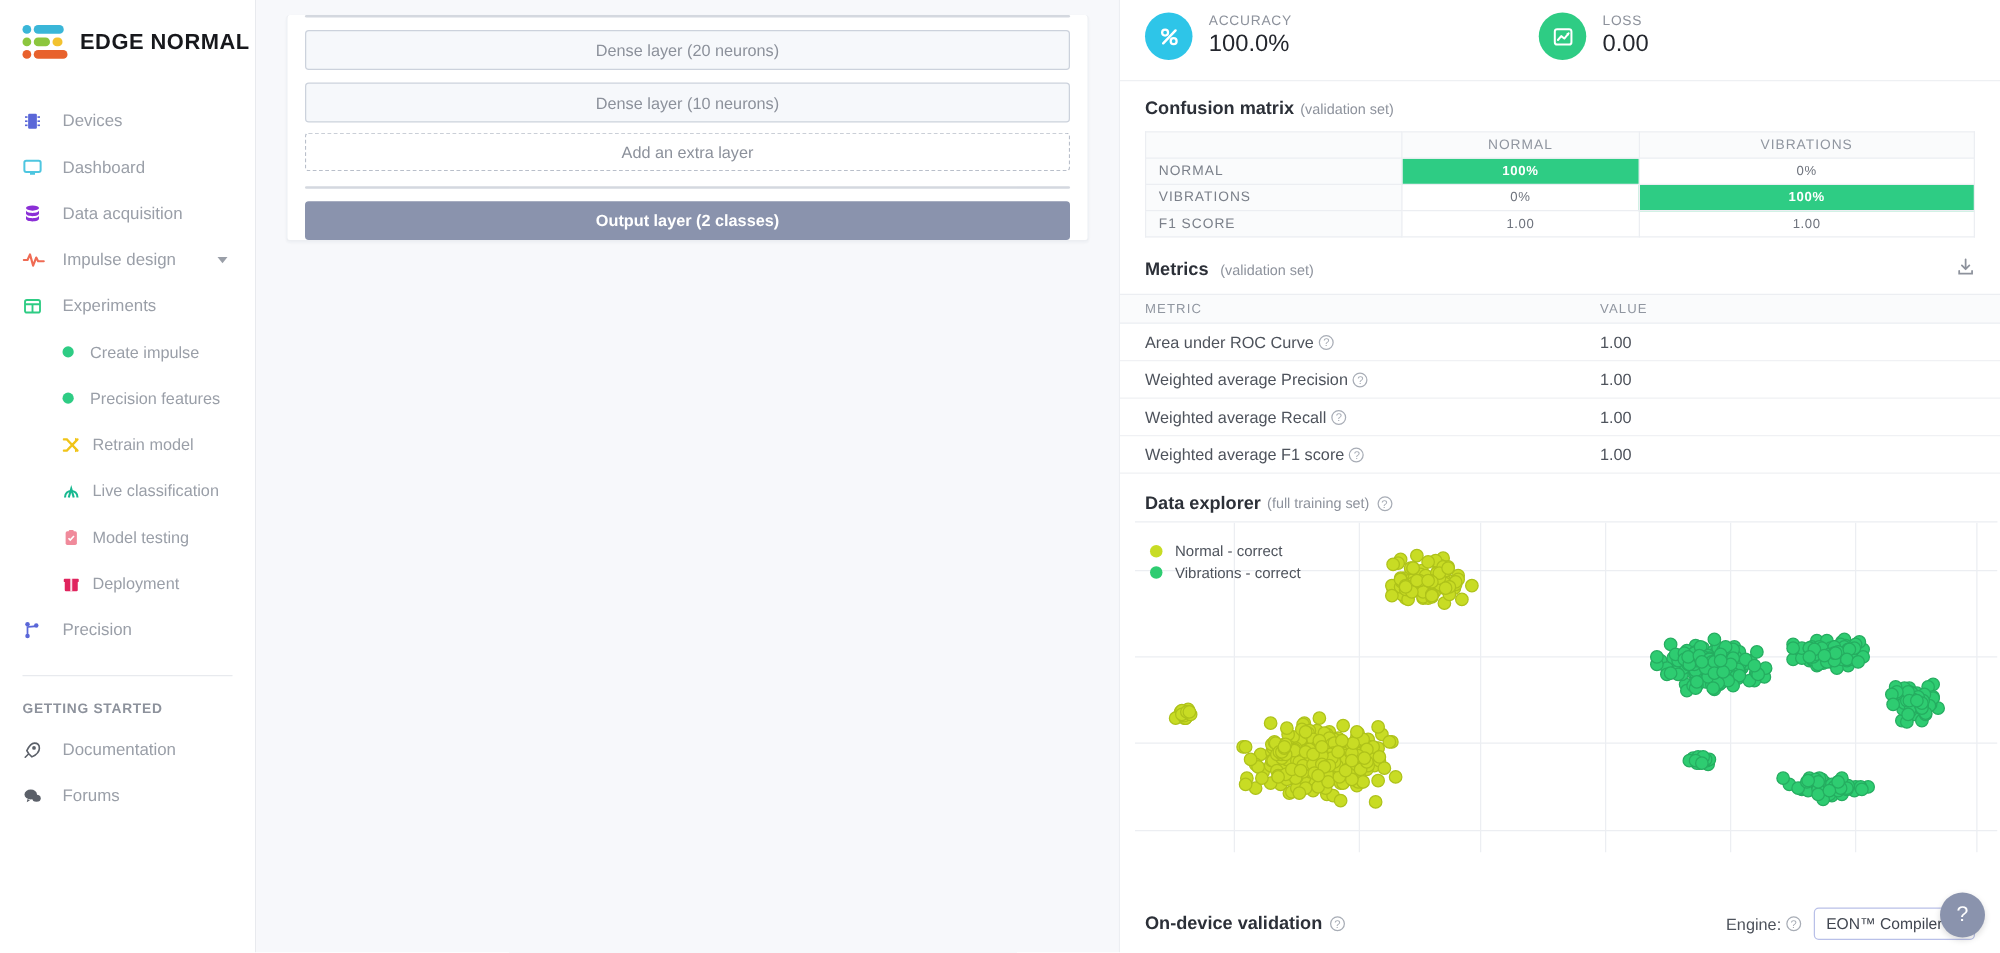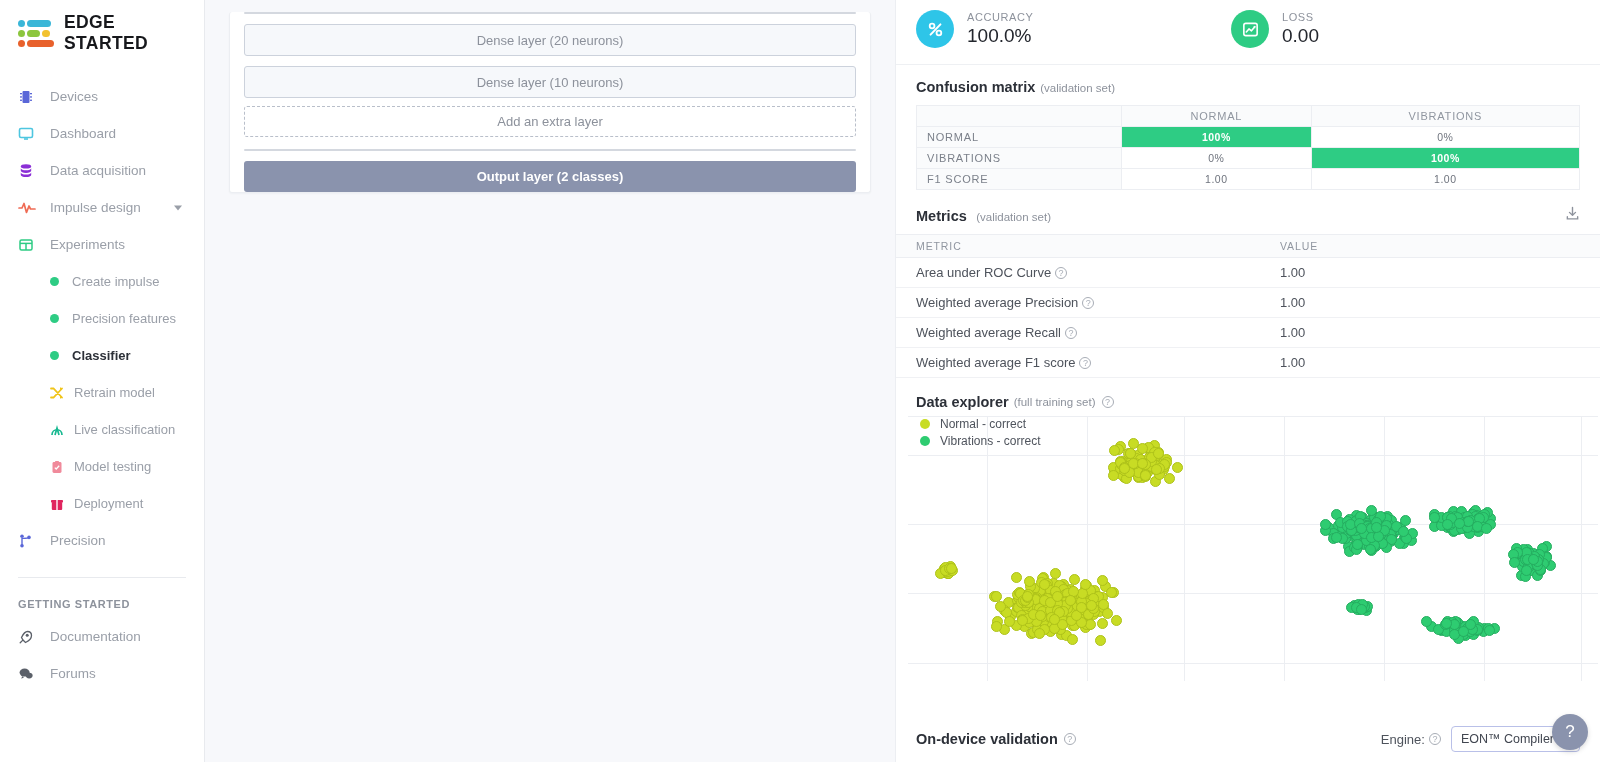--- a/index.html
+++ b/index.html
@@ -246,21 +246,21 @@
     position: relative;
     margin: 0 0 0 12px;
     height: 265px;
     width: 690px;
     background: #ffffff;
     border-top: 1px solid #eceef2;
     overflow: hidden;
   }
   .gridline-v { position: absolute; top: 0; bottom: 0; width: 1px; background: #eceef2; }
   .gridline-h { position: absolute; left: 0; right: 0; height: 1px; background: #eceef2; }
-  .legend { position: absolute; left: 12px; top: 0; z-index: 5; }
+  .legend { position: absolute; left: 12px; top: 16px; z-index: 5; }
   .legend-row { display: flex; align-items: center; margin-bottom: 3px; }
   .legend-dot { width: 10px; height: 10px; border-radius: 50%; margin-right: 10px; }
   .legend-label { font-size: 12px; color: #4e535c; }
   .pt { position: absolute; border-radius: 50%; width: 11px; height: 11px; }
 
   .perf-row {
     position: absolute; bottom: 10px; left: 0; right: 0;
     display: flex; align-items: center; justify-content: space-between;
     padding: 0 20px 0 20px;
   }
@@ -304,21 +304,21 @@
         <div class="logo-bars">
           <span class="lb-dot" style="background:#8cc63e"></span>
           <span class="lb" style="width:13px;background:#8cc63e"></span>
           <span class="lb" style="width:8px;background:#f2c230;margin-left:2px"></span>
         </div>
         <div class="logo-bars">
           <span class="lb-dot" style="background:#e8612c"></span>
           <span class="lb" style="width:27px;background:#e8612c"></span>
         </div>
       </div>
-      <div class="logo-text">EDGE STARTED</div>
+      <div class="logo-text">EDGE NORMAL</div>
     </div>
 
     <nav class="nav">
 
       <div class="nav-item">
         <span class="nav-icon">
           <svg width="16" height="16" viewBox="0 0 16 16">
               <rect x="4.5" y="2" width="7" height="12" rx="1" fill="#5a67d8"></rect>
               <rect x="2" y="4" width="2" height="1.3" fill="#5a67d8"></rect>
               <rect x="2" y="7.3" width="2" height="1.3" fill="#5a67d8"></rect>
@@ -373,24 +373,20 @@
         <span class="nav-label">Experiments</span>
       </div>
 
       <div class="sub-item">
         <span class="sub-dot" style="background:#2ecc84"></span>
         <span class="sub-label">Create impulse</span>
       </div>
       <div class="sub-item">
         <span class="sub-dot" style="background:#2ecc84"></span>
         <span class="sub-label">Precision features</span>
-      </div>
-      <div class="sub-item active">
-        <span class="sub-dot" style="background:#2ecc84"></span>
-        <span class="sub-label">Classifier</span>
       </div>
       <div class="sub-item">
         <span class="sub-icon">
           <svg width="14" height="14" viewBox="0 0 14 14">
               <path d="M1 2.5h2.5L12 11.5M1 11.5h2.5L12 2.5" stroke="#f0c419" stroke-width="1.8" fill="none" stroke-linecap="round"></path>
               <path d="M10 1.2l2.6 1.3L10 3.8zM10 10.2l2.6 1.3L10 12.8z" fill="#f0c419"></path>
             </svg>
         </span>
         <span class="sub-label">Retrain model</span>
       </div>

